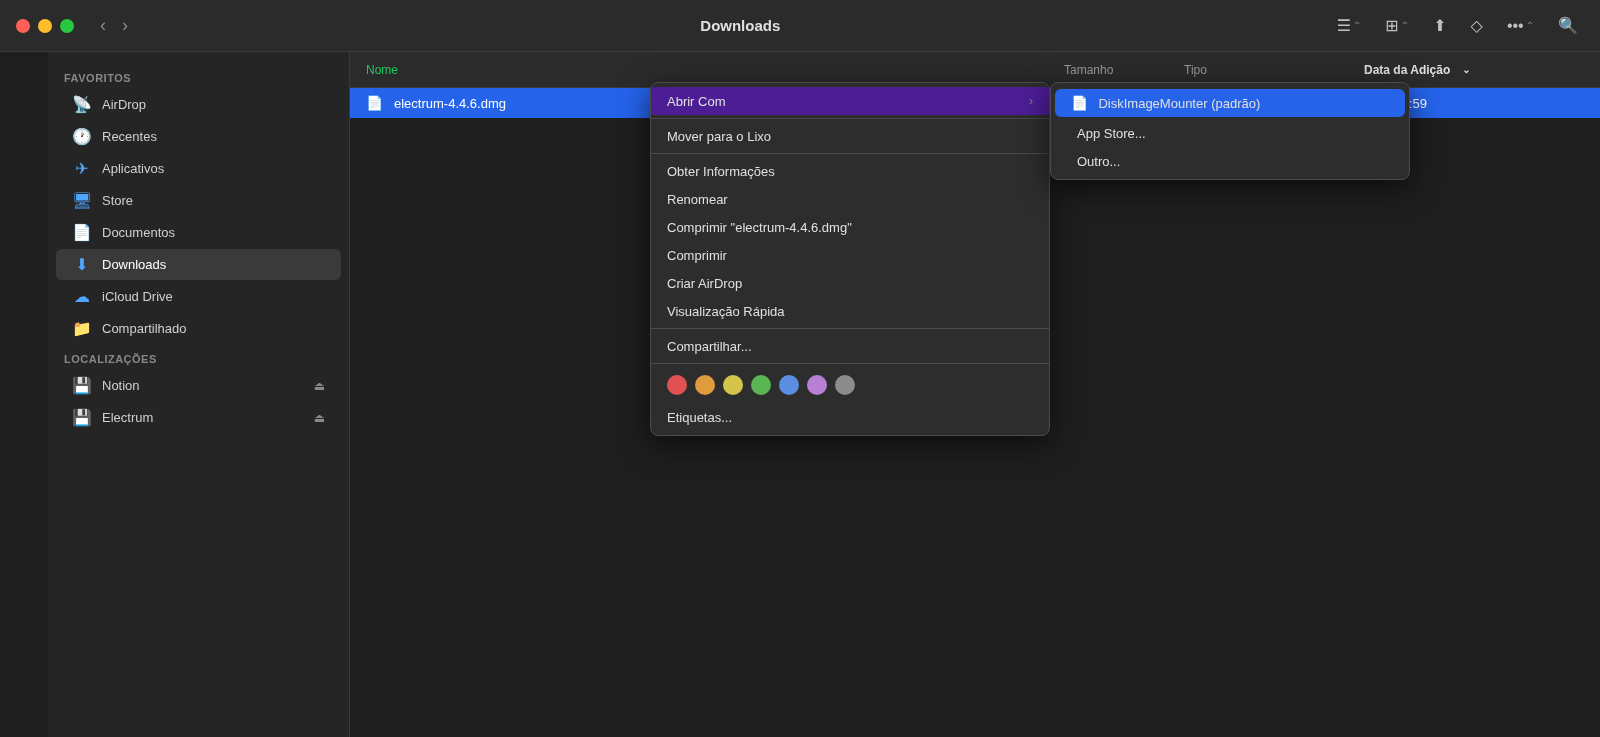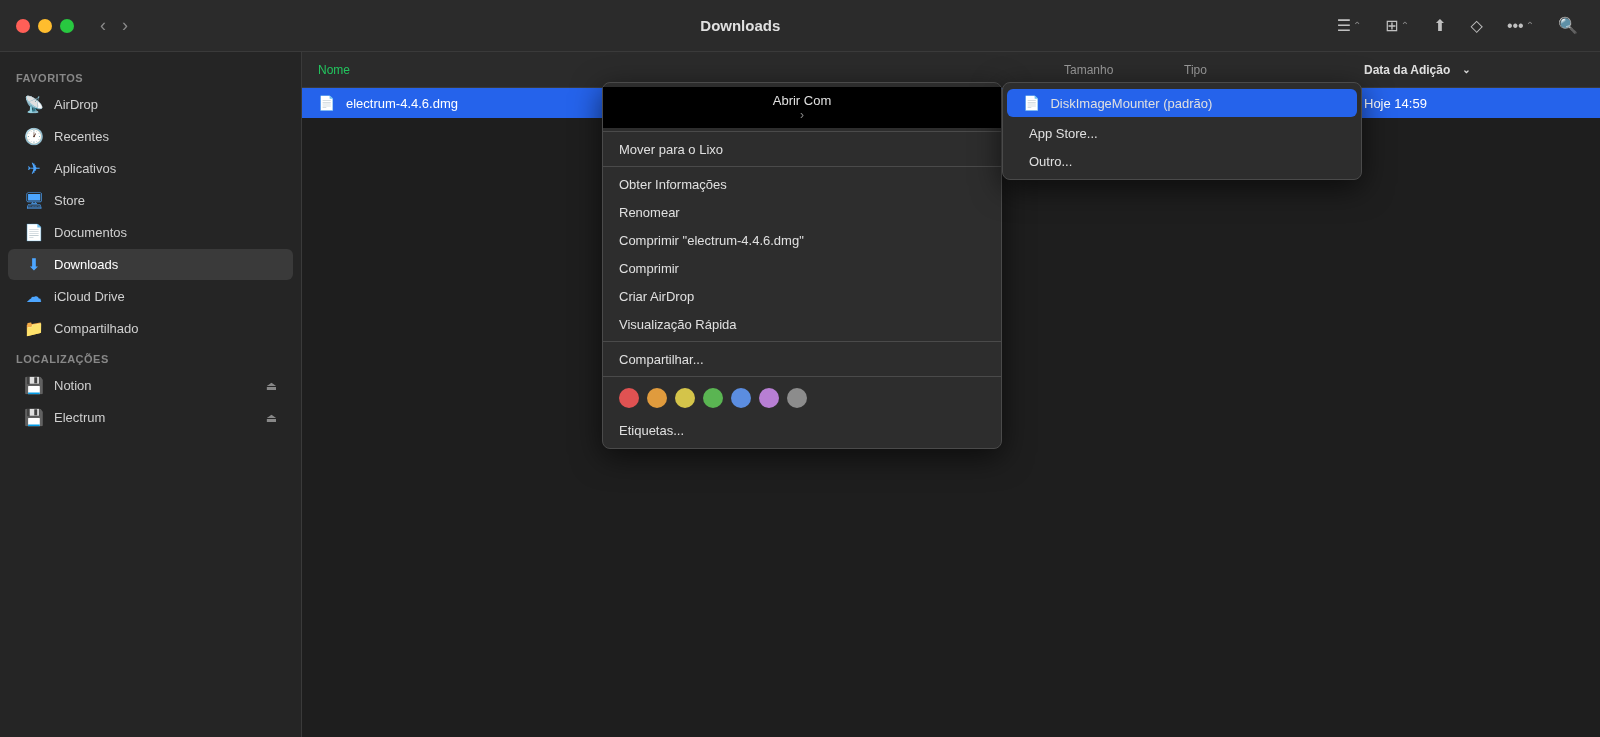--- a/index.html
+++ b/index.html
@@ -85,20 +85,21 @@
     }
 
     
     .sidebar {
       width: 302px;
       background: #252525;
       flex-shrink: 0;
       overflow-y: auto;
       padding: 12px 0;
       border-right: 1px solid #3a3a3a;
+      margin-left: 48px;
     }
     .sidebar-section-label {
       font-size: 11px;
       font-weight: 600;
       color: #888;
       padding: 8px 16px 4px;
       text-transform: uppercase;
       letter-spacing: 0.5px;
     }
     .sidebar-item {
@@ -221,22 +222,21 @@
       display: flex;
       align-items: center;
       justify-content: space-between;
       padding: 6px 16px;
       font-size: 13px;
       color: #e0e0e0;
       cursor: pointer;
       min-height: 28px;
     }
     .context-menu-item.highlighted {
-      background: #000000;
-      flex-direction: column;
+      background: #4c1d95;
     }
     .context-menu-separator {
       height: 1px;
       background: #4a4a4a;
       margin: 3px 0;
     }
     .context-menu-arrow {
       color: #888;
       font-size: 12px;
     }

